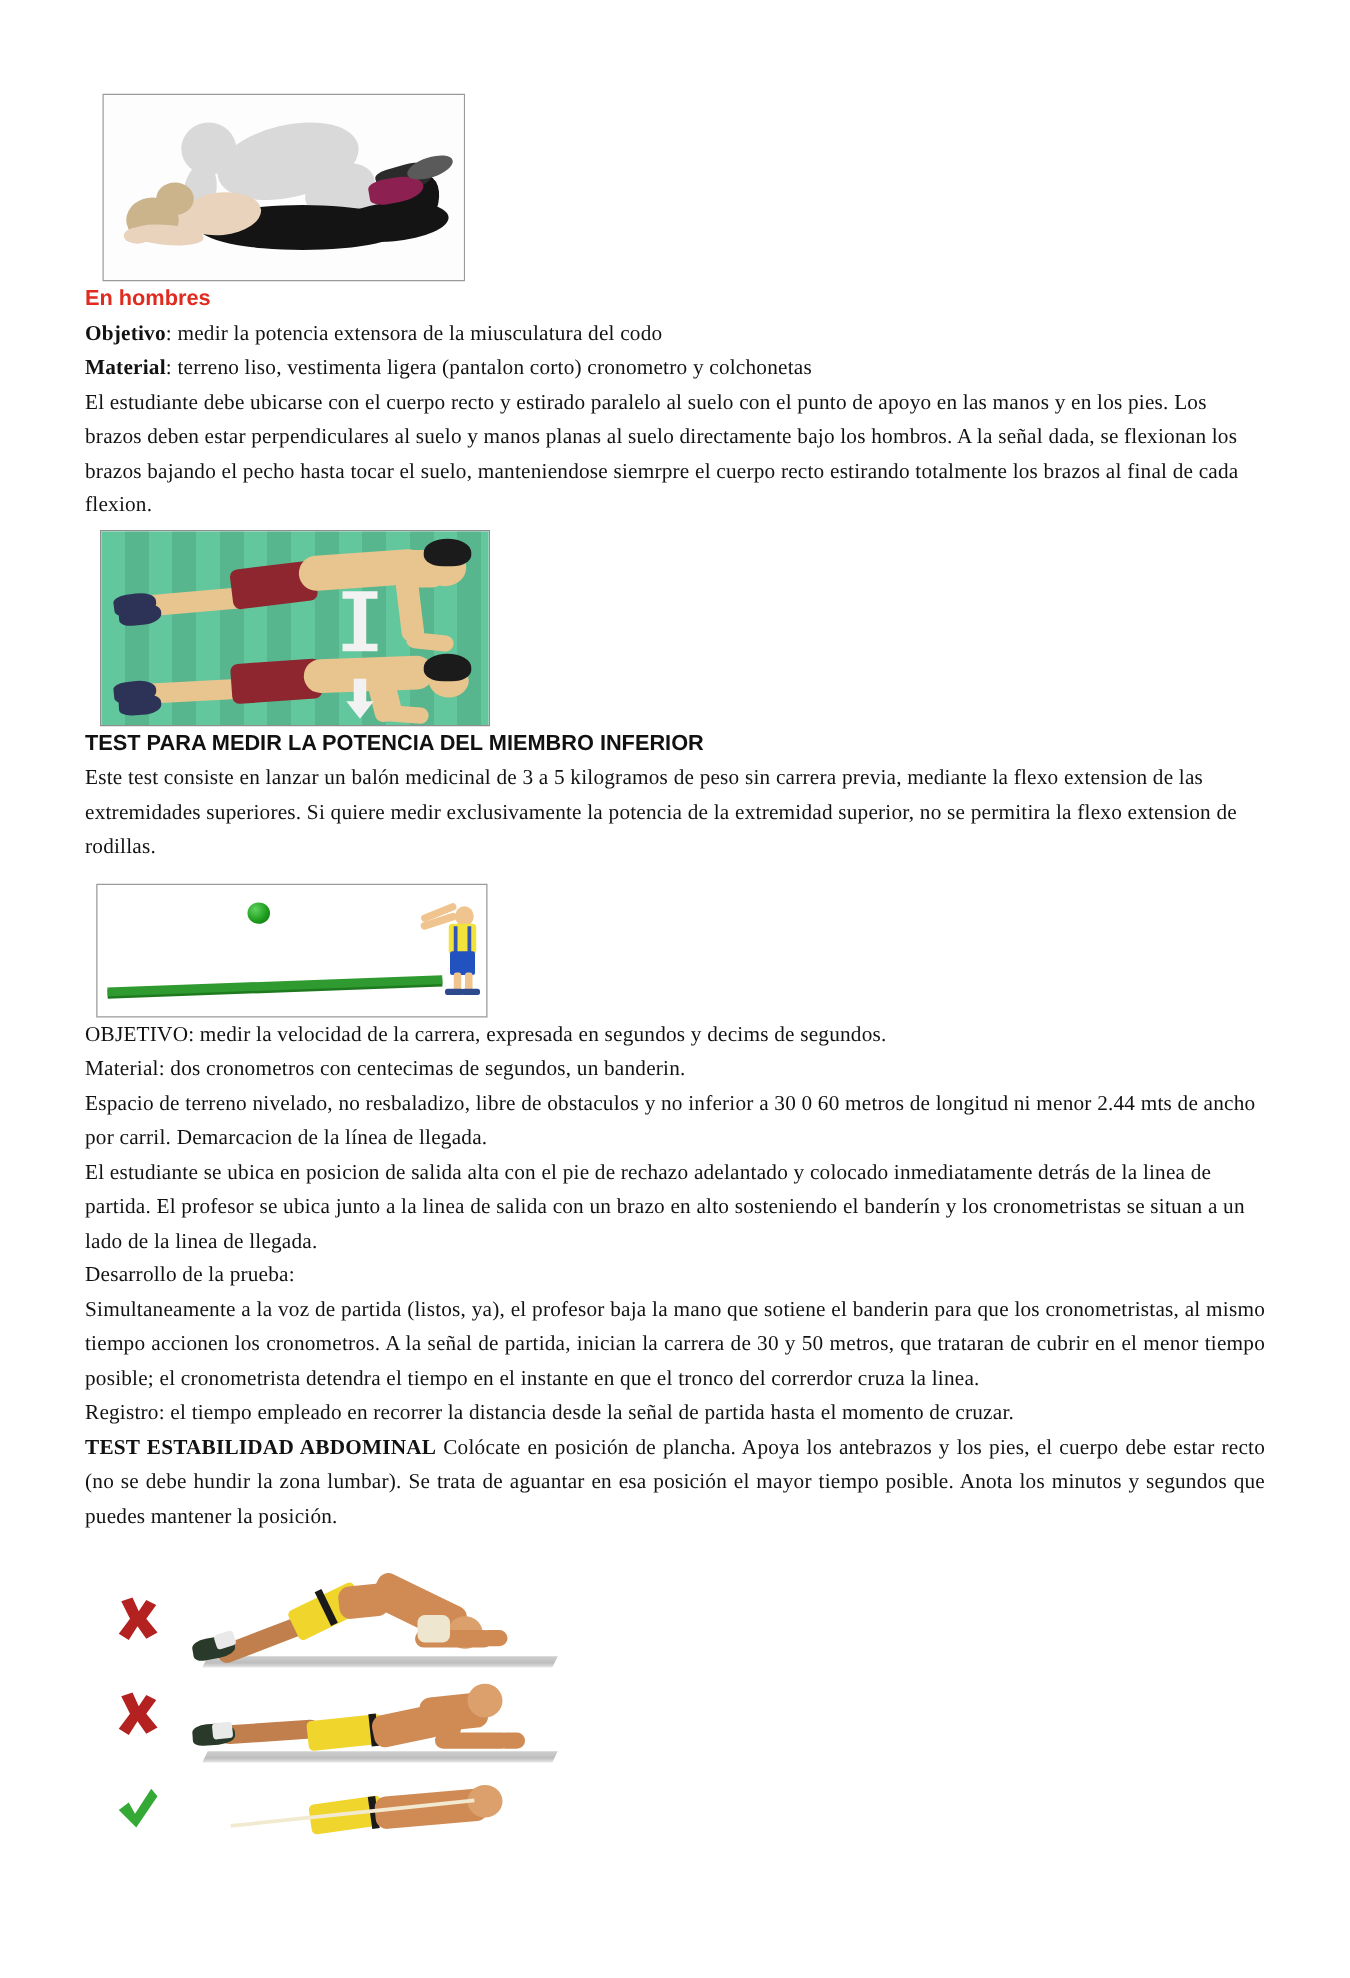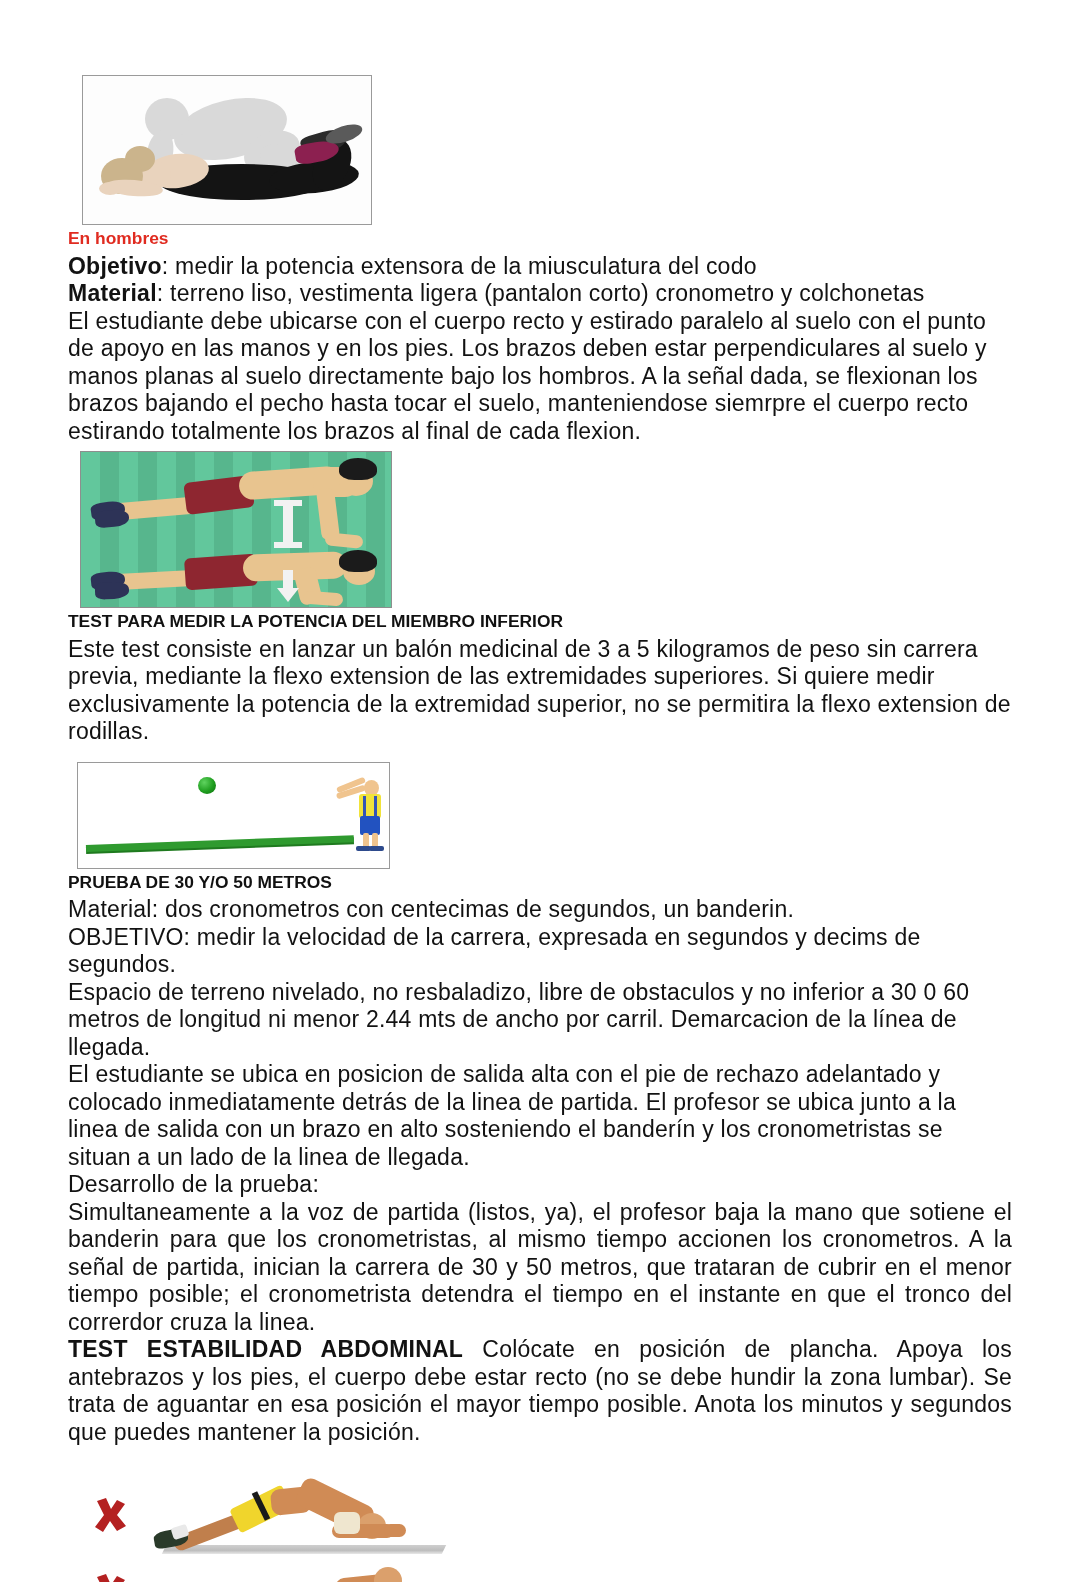--- a/index.html
+++ b/index.html
@@ -25,24 +25,25 @@
   .content {
     position: absolute;
     left: 68px;
     top: 58px;
     width: 944px;
   }
 
   
   p.body-text {
     margin: 0;
-    font-size: 23px;
+    font-size: 17px;
     line-height: 27.5px;
     color: #121212;
     letter-spacing: 0.01em;
+    font-family: Liberation Serif, serif;
   }
   p.body-text.justify { text-align: justify; }
   .b { font-weight: bold; }
   .heading-red {
     margin: 0;
     font-size: 17.4px;
     line-height: 27.5px;
     font-weight: bold;
     color: #e02b20;
   }
@@ -309,28 +310,28 @@
       <div class="bt-fig bt-shirt" style="left:281px; top:31px; width:22px; height:24px;"></div>
       <div class="bt-fig bt-strap" style="left:285px; top:33px; width:3px; height:22px;"></div>
       <div class="bt-fig bt-strap" style="left:296px; top:33px; width:3px; height:22px;"></div>
       <div class="bt-fig bt-shorts" style="left:282px; top:53px; width:20px; height:19px;"></div>
       <div class="bt-fig bt-skin" style="left:285px; top:70px; width:6px; height:15px; border-radius:2px;"></div>
       <div class="bt-fig bt-skin" style="left:294px; top:70px; width:6px; height:15px; border-radius:2px;"></div>
       <div class="bt-fig bt-shoe" style="left:278px; top:83px; width:15px; height:5px;"></div>
       <div class="bt-fig bt-shoe" style="left:291px; top:83px; width:15px; height:5px;"></div>
     </div>
 
-    <div class="heading-bold">PRUEBA DE 30 Y/O  50 METROS</div>
-
+
+    <p class="body-text">OBJETIVO: medir la velocidad de la carrera, expresada en segundos y decims de segundos.</p>
     <p class="body-text">Material: dos cronometros con centecimas de segundos, un banderin.</p>
-    <p class="body-text">OBJETIVO: medir la velocidad de la carrera, expresada en segundos y decims de segundos.</p>
     <p class="body-text">Espacio de terreno nivelado, no resbaladizo, libre de obstaculos y no inferior a 30 0 60 metros de longitud ni menor 2.44 mts de ancho por carril. Demarcacion de la línea de llegada.</p>
     <p class="body-text">El estudiante se ubica en posicion de salida alta con el pie de rechazo adelantado y colocado inmediatamente detrás de la linea de partida. El profesor se ubica junto a la linea de salida con un brazo en alto sosteniendo el banderín y los cronometristas se situan a un lado de la linea de llegada.</p>
     <p class="body-text">Desarrollo de la prueba:</p>
     <p class="body-text justify">Simultaneamente a la voz de partida (listos, ya), el profesor baja la mano que sotiene el banderin para que los cronometristas, al mismo tiempo accionen los cronometros. A la señal de partida, inician la carrera de 30 y 50 metros, que trataran de cubrir en el menor tiempo posible; el cronometrista detendra el tiempo en el instante en que el tronco del correrdor cruza la linea.</p>
+    <p class="body-text">Registro: el tiempo empleado en recorrer la distancia desde la señal de partida hasta el momento de cruzar.</p>
 
     <p class="body-text justify"><span class="b">TEST ESTABILIDAD ABDOMINAL</span><span> Colócate en posición de plancha. Apoya los antebrazos y los pies, el cuerpo debe estar recto (no se debe hundir la zona lumbar). Se trata de aguantar en esa posición el mayor tiempo posible. Anota los minutos y segundos que puedes mantener la posición.</span></p>
 
     <div id="fig-plank">
 
       <div class="plank-row" style="top:0;">
         <div class="mark">
           <svg width="34" height="38" viewBox="0 0 34 38">
             <path d="M4 5 L13 2 L18 13 L24 4 L32 8 L24 19 L33 30 L24 35 L17 25 L10 36 L2 31 L11 19 Z" fill="#b42121"></path>
           </svg>

